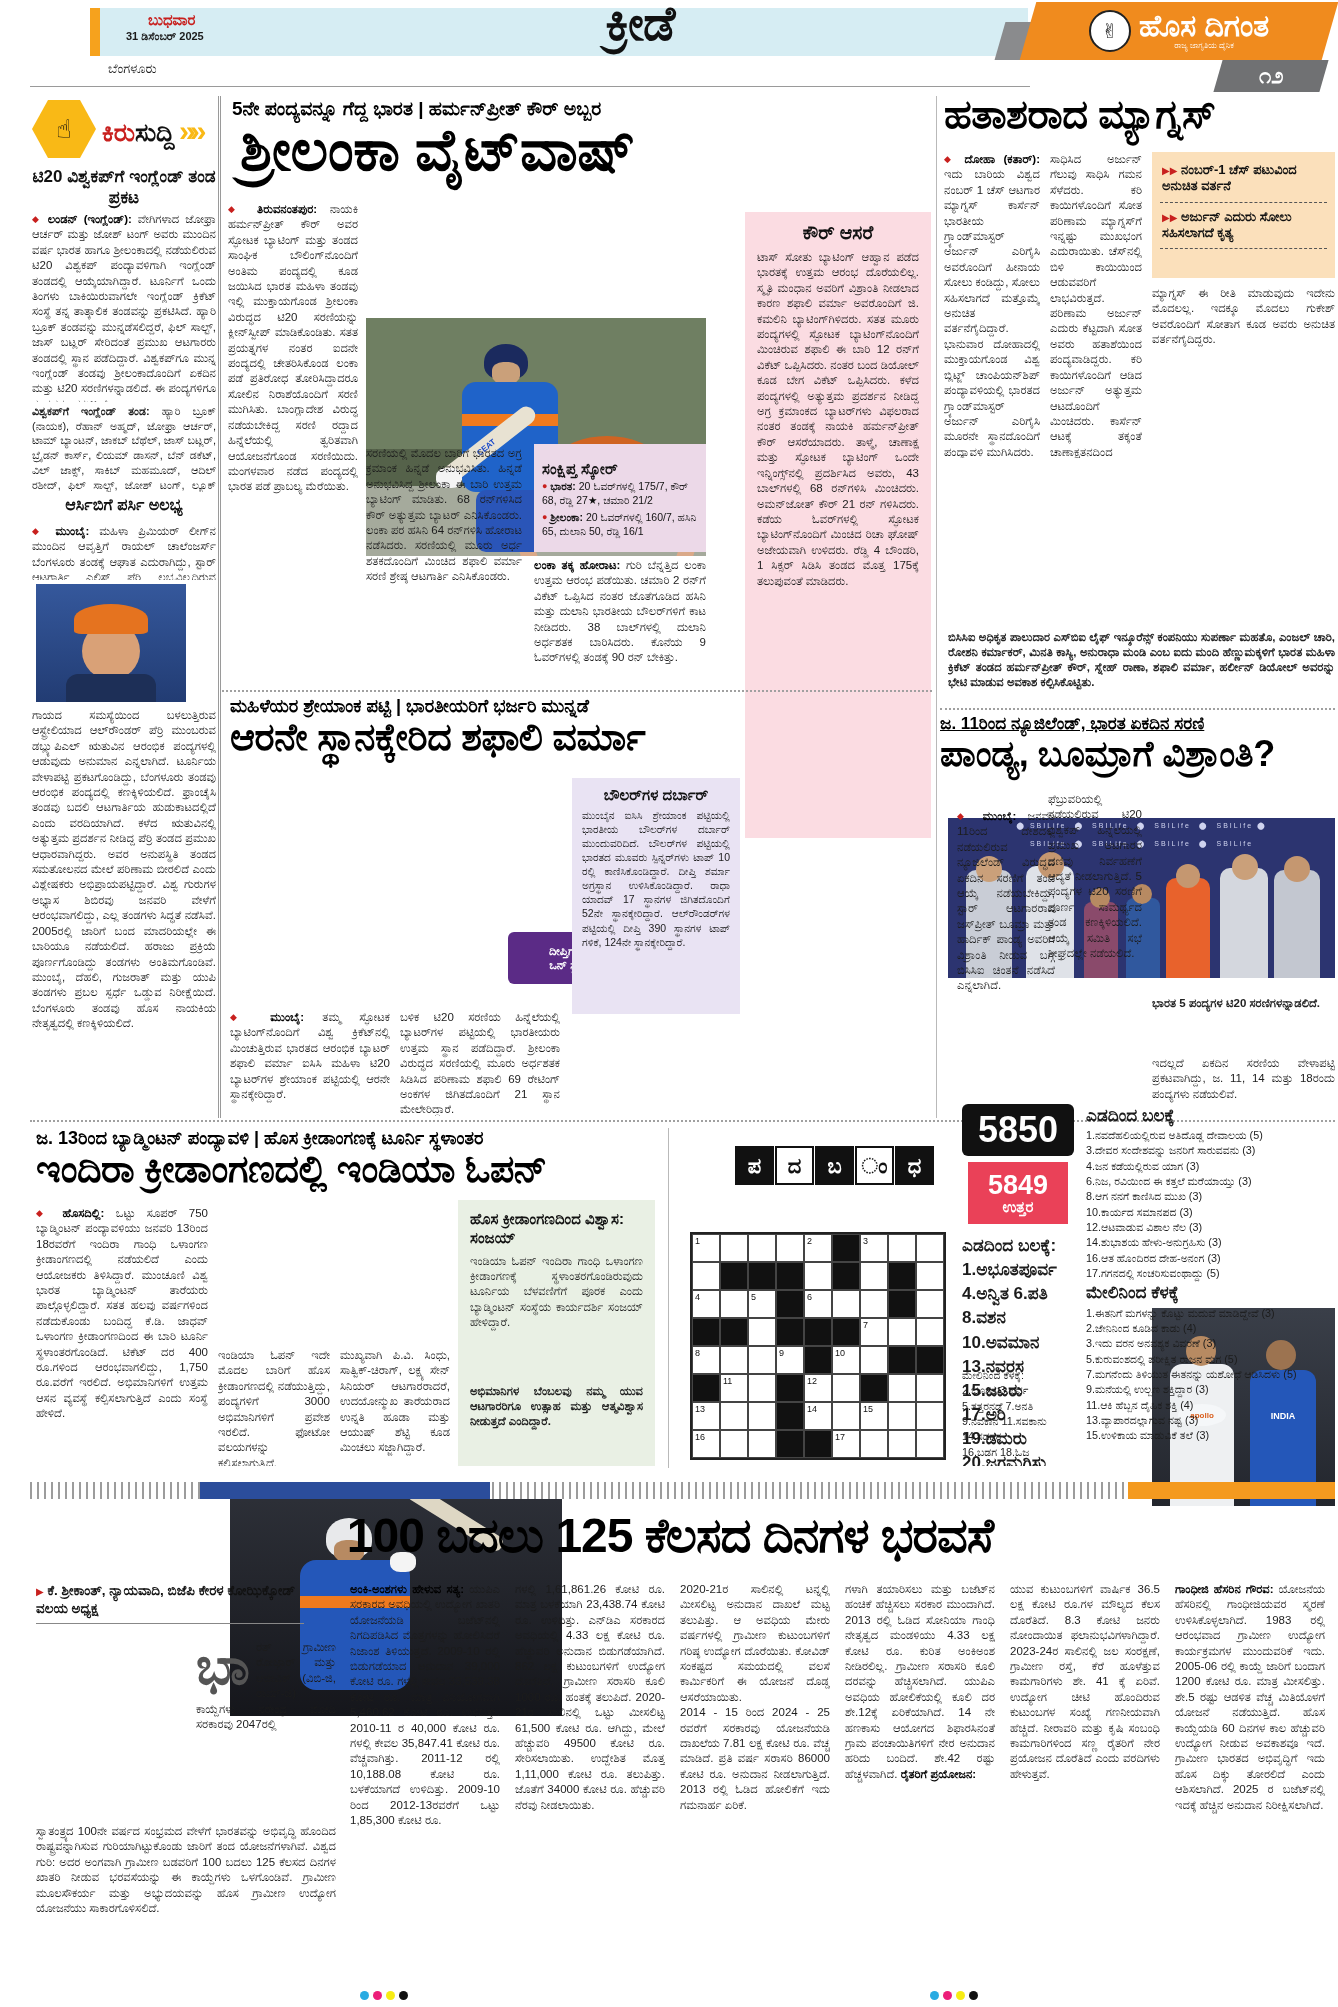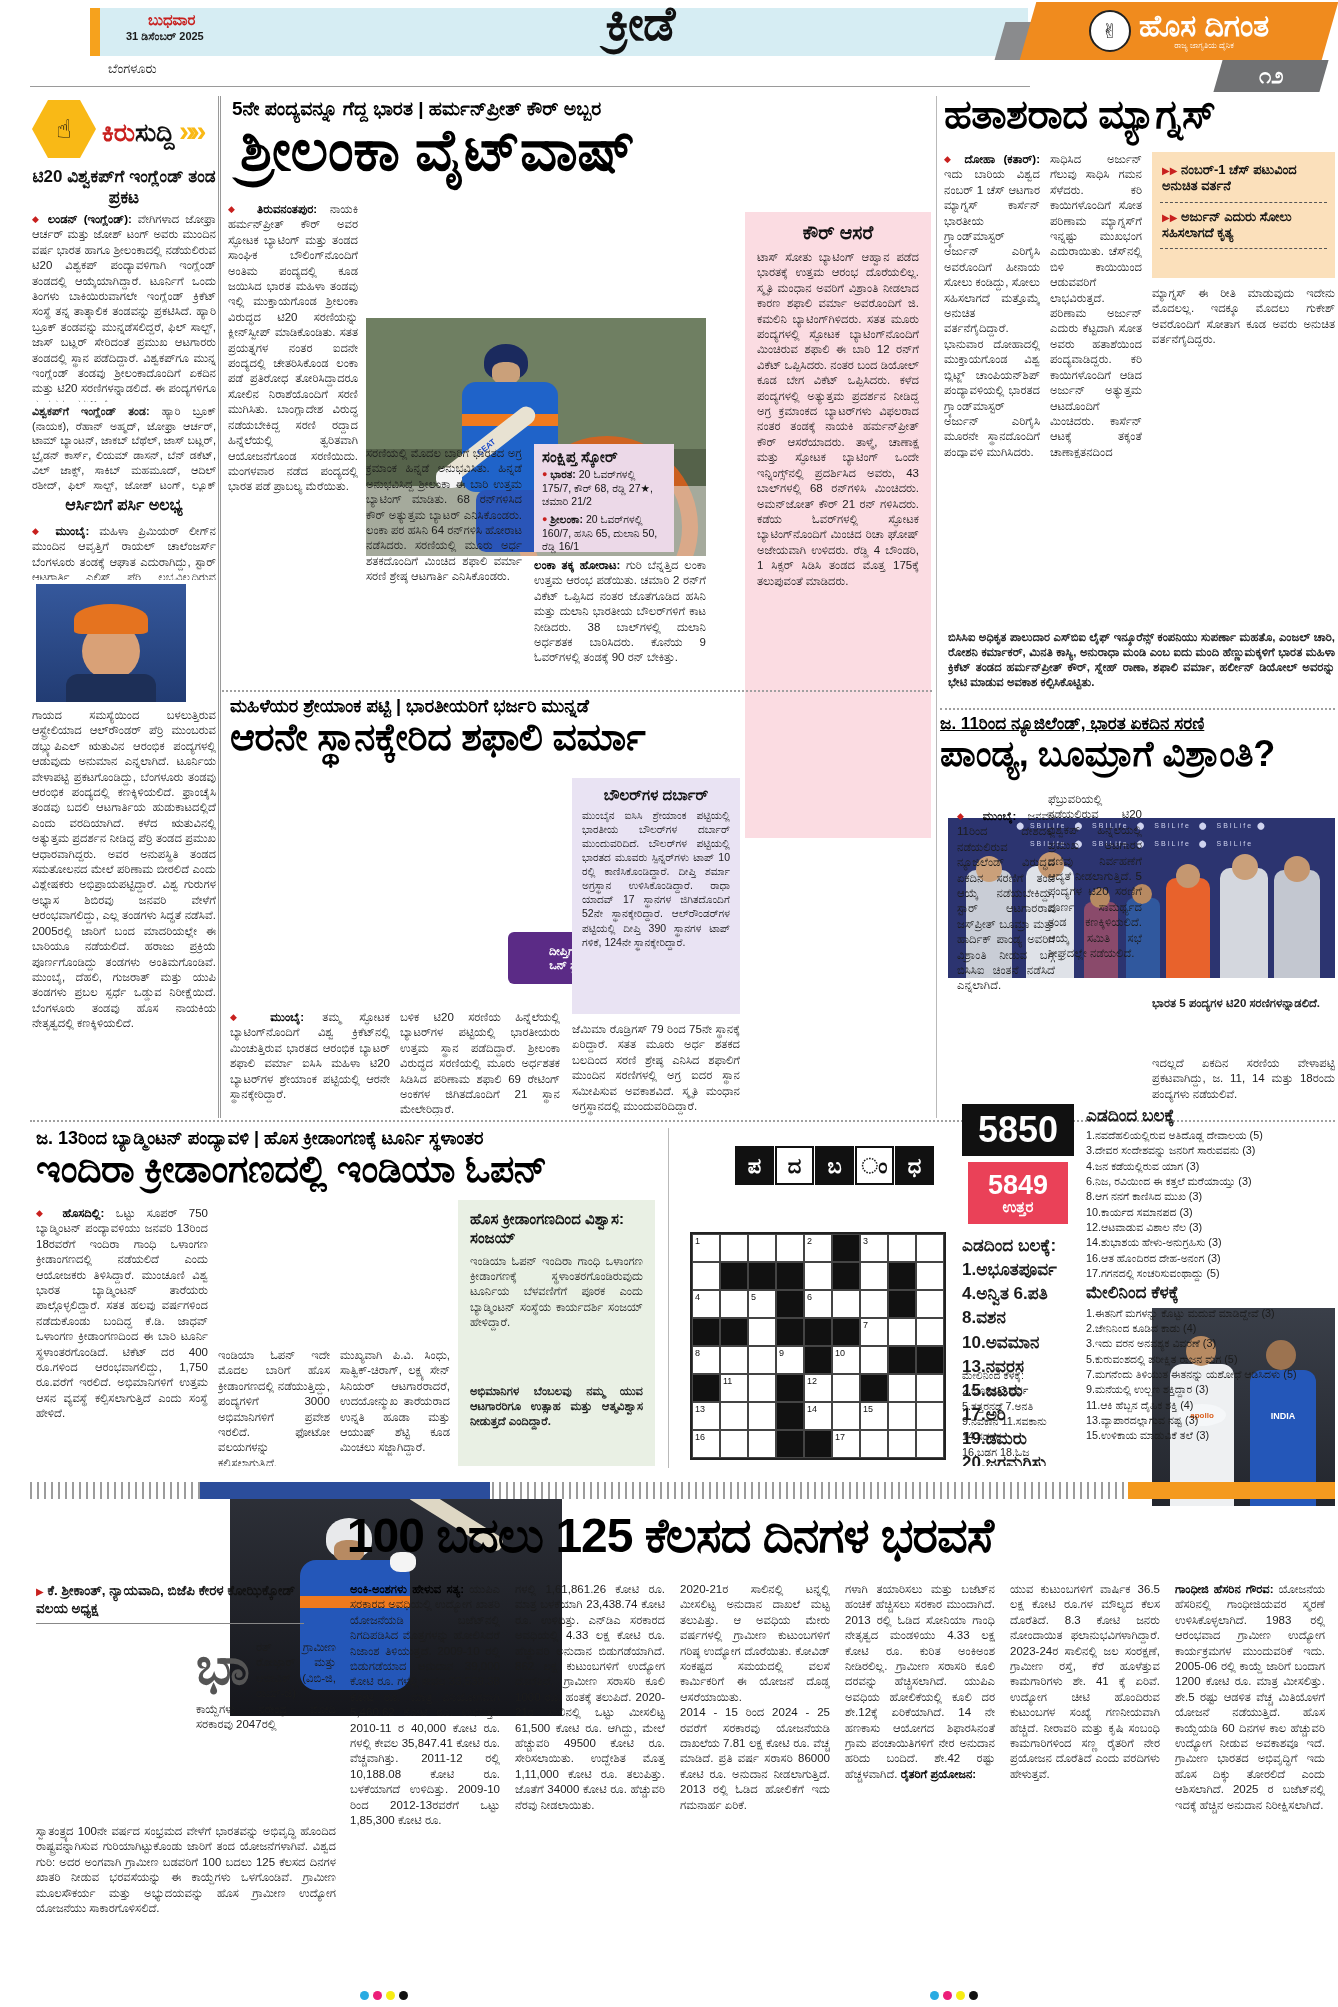--- a/index.html
+++ b/index.html
@@ -52,21 +52,21 @@
   .arr{color:#c8201e;font-size:10px;}
   
   .cw-tiles{display:flex;}
   .cw-tile{width:35px;height:35px;display:flex;align-items:center;justify-content:center;
            font-size:21px;font-weight:700;border:2px solid #111;margin-right:1px;}
   .cw-tile.dark{background:#111;color:#fff;}
   .cw-tile.light{background:#fff;color:#111;}
   .cw-grid{display:grid;grid-template-columns:repeat(9,28px);grid-auto-rows:28px;border:2px solid #222;}
   .cw-cell{border:1px solid #444;font-size:9px;padding:1px 0 0 2px;background:#fff;color:#111;}
   .cw-black{background:#111;}
-  .num5850{background:#111;color:#fff;font-weight:700;font-size:36px;display:flex;align-items:center;justify-content:center;}
+  .num5850{background:#111;color:#fff;font-weight:700;font-size:36px;display:flex;align-items:center;justify-content:center;border-radius:6px;}
   .num5849{background:#ea4158;color:#fff;font-weight:700;text-align:center;line-height:1.05;
            display:flex;flex-direction:column;align-items:center;justify-content:center;}
   .clues{font-size:10.8px;line-height:1.42;color:#1c1c1c;}
   .clues b{font-size:17px;}
   
   .hatch{background:repeating-linear-gradient(90deg,#9c9c9c 0 2px,#fff 2px 7px);}
   .bigh{font-weight:700;font-size:48px;letter-spacing:-1px;color:#000;}
   .byline{font-weight:700;font-size:13.5px;line-height:1.3;border-bottom:1px solid #888;padding-bottom:6px;}
   .dropcap{float:left;font-size:52px;line-height:0.85;font-weight:700;color:#555;margin:4px 6px 0 0;}
   .dot{width:9px;height:9px;border-radius:50%;display:inline-block;margin-right:4px;}
@@ -139,21 +139,21 @@
     <div class="abs" style="left:126px;top:44px;width:28px;height:22px;border-radius:40%;background:#caa07a;"></div>
     <div class="abs" style="left:96px;top:64px;width:96px;height:110px;border-radius:14px;background:#1f63c9;"></div>
     <div class="abs" style="left:96px;top:96px;width:96px;height:12px;background:#f07a1e;"></div>
     <div class="abs" style="left:60px;top:120px;width:120px;height:18px;border-radius:9px;background:#e8e2d2;transform:rotate(-38deg);display:flex;align-items:center;justify-content:center;font-size:8px;font-weight:700;color:#1a49c9;">CEAT</div>
     <div class="abs" style="left:70px;top:150px;width:26px;height:20px;border-radius:40%;background:#f4f4f4;"></div>
     <div class="abs" style="left:110px;top:172px;width:70px;height:62px;border-radius:10px;background:#2a55b8;"></div>
   </div>
 
   <p class="abs body-txt" style="left:366px;top:446px;width:156px;height:242px;margin:0;">ಸರಣಿಯಲ್ಲಿ ಮೊದಲ ಬಾರಿಗೆ ಭಾರತದ ಅಗ್ರ ಕ್ರಮಾಂಕ ಹಿನ್ನಡೆ ಅನುಭವಿಸಿತು. ಹಿನ್ನಡೆ ಅನುಭವಿಸಿದ್ದ ಶ್ರೀಲಂಕಾ ಈ ಬಾರಿ ಉತ್ತಮ ಬ್ಯಾಟಿಂಗ್ ಮಾಡಿತು. 68 ರನ್‌ಗಳಿಸಿದ ಕೌರ್ ಅತ್ಯುತ್ತಮ ಬ್ಯಾಟರ್ ಎನಿಸಿಕೊಂಡರು. ಲಂಕಾ ಪರ ಹಸಿನಿ 64 ರನ್‌ಗಳಿಸಿ ಹೋರಾಟ ನಡೆಸಿದರು. ಸರಣಿಯಲ್ಲಿ ಮೂರು ಅರ್ಧ ಶತಕದೊಂದಿಗೆ ಮಿಂಚಿದ ಶಫಾಲಿ ವರ್ಮಾ ಸರಣಿ ಶ್ರೇಷ್ಠ ಆಟಗಾರ್ತಿ ಎನಿಸಿಕೊಂಡರು.</p>
 
-  <div class="abs scorebox" style="left:534px;top:444px;width:140px;height:108px;padding:4px 8px;box-sizing:border-box;">
+  <div class="abs scorebox" style="left:534px;top:444px;width:172px;height:108px;padding:16px 8px;box-sizing:border-box;">
     <div style="font-weight:700;font-size:15px;">ಸಂಕ್ಷಿಪ್ತ ಸ್ಕೋರ್</div>
     <div class="sm" style="line-height:1.3;margin-top:2px;">
       <span class="lead-mark">●</span> <b>ಭಾರತ:</b> <span>20 ಓವರ್‌ಗಳಲ್ಲಿ 175/7, ಕೌರ್ 68, ರೆಡ್ಡಿ 27★, ಚಮಾರಿ 21/2</span>
     </div>
     <div class="sm" style="line-height:1.3;margin-top:4px;">
       <span class="lead-mark">●</span> <b>ಶ್ರೀಲಂಕಾ:</b> <span>20 ಓವರ್‌ಗಳಲ್ಲಿ 160/7, ಹಸಿನಿ 65, ದುಲಾನಿ 50, ರೆಡ್ಡಿ 16/1</span>
     </div>
   </div>
   <p class="abs body-txt" style="left:534px;top:558px;width:172px;height:130px;margin:0;">
     <b>ಲಂಕಾ ತಕ್ಕ ಹೋರಾಟ:</b> <span>ಗುರಿ ಬೆನ್ನತ್ತಿದ ಲಂಕಾ ಉತ್ತಮ ಆರಂಭ ಪಡೆಯಿತು. ಚಮಾರಿ 2 ರನ್‌ಗೆ ವಿಕೆಟ್ ಒಪ್ಪಿಸಿದ ನಂತರ ಜೊತೆಗೂಡಿದ ಹಸಿನಿ ಮತ್ತು ದುಲಾನಿ ಭಾರತೀಯ ಬೌಲರ್‌ಗಳಿಗೆ ಕಾಟ ನೀಡಿದರು. 38 ಬಾಲ್‌ಗಳಲ್ಲಿ ದುಲಾನಿ ಅರ್ಧಶತಕ ಬಾರಿಸಿದರು. ಕೊನೆಯ 9 ಓವರ್‌ಗಳಲ್ಲಿ ತಂಡಕ್ಕೆ 90 ರನ್ ಬೇಕಿತ್ತು.</span>
@@ -240,21 +240,20 @@
 
   <div class="abs bowlbox" style="left:572px;top:778px;width:168px;height:236px;padding:8px 10px;box-sizing:border-box;">
     <div class="boxtitle" style="font-size:15px;margin-bottom:4px;">ಬೌಲರ್‌ಗಳ ದರ್ಬಾರ್</div>
     <div class="body-txt sm" style="height:192px;">ಮುಂಬೈನ ಐಸಿಸಿ ಶ್ರೇಯಾಂಕ ಪಟ್ಟಿಯಲ್ಲಿ ಭಾರತೀಯ ಬೌಲರ್‌ಗಳ ದರ್ಬಾರ್ ಮುಂದುವರಿದಿದೆ. ಬೌಲರ್‌ಗಳ ಪಟ್ಟಿಯಲ್ಲಿ ಭಾರತದ ಮೂವರು ಸ್ಪಿನ್ನರ್‌ಗಳು ಟಾಪ್ 10 ರಲ್ಲಿ ಕಾಣಿಸಿಕೊಂಡಿದ್ದಾರೆ. ದೀಪ್ತಿ ಶರ್ಮಾ ಅಗ್ರಸ್ಥಾನ ಉಳಿಸಿಕೊಂಡಿದ್ದಾರೆ. ರಾಧಾ ಯಾದವ್ 17 ಸ್ಥಾನಗಳ ಜಿಗಿತದೊಂದಿಗೆ 52ನೇ ಸ್ಥಾನಕ್ಕೇರಿದ್ದಾರೆ. ಆಲ್‌ರೌಂಡರ್‌ಗಳ ಪಟ್ಟಿಯಲ್ಲಿ ದೀಪ್ತಿ 390 ಸ್ಥಾನಗಳ ಟಾಪ್ ಗಳಿಕೆ, 124ನೇ ಸ್ಥಾನಕ್ಕೇರಿದ್ದಾರೆ.</div>
   </div>
 
   <p class="abs body-txt" style="left:230px;top:1010px;width:160px;height:106px;margin:0;">
     <span class="lead-mark">◆</span> <b>ಮುಂಬೈ:</b> <span>ತಮ್ಮ ಸ್ಫೋಟಕ ಬ್ಯಾಟಿಂಗ್‌ನೊಂದಿಗೆ ವಿಶ್ವ ಕ್ರಿಕೆಟ್‌ನಲ್ಲಿ ಮಿಂಚುತ್ತಿರುವ ಭಾರತದ ಆರಂಭಿಕ ಬ್ಯಾಟರ್ ಶಫಾಲಿ ವರ್ಮಾ ಐಸಿಸಿ ಮಹಿಳಾ ಟಿ20 ಬ್ಯಾಟರ್‌ಗಳ ಶ್ರೇಯಾಂಕ ಪಟ್ಟಿಯಲ್ಲಿ ಆರನೇ ಸ್ಥಾನಕ್ಕೇರಿದ್ದಾರೆ.</span>
   </p>
   <p class="abs body-txt" style="left:400px;top:1010px;width:160px;height:106px;margin:0;">ಬಳಿಕ ಟಿ20 ಸರಣಿಯ ಹಿನ್ನೆಲೆಯಲ್ಲಿ ಬ್ಯಾಟರ್‌ಗಳ ಪಟ್ಟಿಯಲ್ಲಿ ಭಾರತೀಯರು ಉತ್ತಮ ಸ್ಥಾನ ಪಡೆದಿದ್ದಾರೆ. ಶ್ರೀಲಂಕಾ ವಿರುದ್ಧದ ಸರಣಿಯಲ್ಲಿ ಮೂರು ಅರ್ಧಶತಕ ಸಿಡಿಸಿದ ಪರಿಣಾಮ ಶಫಾಲಿ 69 ರೇಟಿಂಗ್ ಅಂಕಗಳ ಜಿಗಿತದೊಂದಿಗೆ 21 ಸ್ಥಾನ ಮೇಲೇರಿದ್ದಾರೆ.</p>
-  <p class="abs body-txt" style="left:572px;top:1022px;width:168px;height:94px;margin:0;">ಜೆಮಿಮಾ ರೊಡ್ರಿಗಸ್ 79 ರಿಂದ 75ನೇ ಸ್ಥಾನಕ್ಕೆ ಏರಿದ್ದಾರೆ. ಸತತ ಮೂರು ಅರ್ಧ ಶತಕದ ಬಲದಿಂದ ಸರಣಿ ಶ್ರೇಷ್ಠ ಎನಿಸಿದ ಶಫಾಲಿಗೆ ಮುಂದಿನ ಸರಣಿಗಳಲ್ಲಿ ಅಗ್ರ ಐದರ ಸ್ಥಾನ ಸಮೀಪಿಸುವ ಅವಕಾಶವಿದೆ. ಸ್ಮೃತಿ ಮಂಧಾನ ಅಗ್ರಸ್ಥಾನದಲ್ಲಿ ಮುಂದುವರಿದಿದ್ದಾರೆ.</p>
 
   <div class="abs dotrule" style="left:30px;top:1120px;width:1305px;"></div>
 
   <div class="abs strap" style="left:36px;top:1128px;font-size:18px;">ಜ. 13ರಿಂದ ಬ್ಯಾಡ್ಮಿಂಟನ್ ಪಂದ್ಯಾವಳಿ | ಹೊಸ ಕ್ರೀಡಾಂಗಣಕ್ಕೆ ಟೂರ್ನಿ ಸ್ಥಳಾಂತರ</div>
   <div class="abs headline" style="left:36px;top:1150px;width:640px;font-size:38px;">ಇಂದಿರಾ ಕ್ರೀಡಾಂಗಣದಲ್ಲಿ ಇಂಡಿಯಾ ಓಪನ್</div>
 
   <p class="abs body-txt" style="left:36px;top:1206px;width:172px;height:260px;margin:0;">
     <span class="lead-mark">◆</span> <b>ಹೊಸದಿಲ್ಲಿ:</b> <span>ಒಟ್ಟು ಸೂಪರ್ 750 ಬ್ಯಾಡ್ಮಿಂಟನ್ ಪಂದ್ಯಾವಳಿಯು ಜನವರಿ 13ರಿಂದ 18ರವರೆಗೆ ಇಂದಿರಾ ಗಾಂಧಿ ಒಳಾಂಗಣ ಕ್ರೀಡಾಂಗಣದಲ್ಲಿ ನಡೆಯಲಿದೆ ಎಂದು ಆಯೋಜಕರು ತಿಳಿಸಿದ್ದಾರೆ. ಮುಂಚೂಣಿ ವಿಶ್ವ ಭಾರತ ಬ್ಯಾಡ್ಮಿಂಟನ್ ತಾರೆಯರು ಪಾಲ್ಗೊಳ್ಳಲಿದ್ದಾರೆ. ಸತತ ಹಲವು ವರ್ಷಗಳಿಂದ ನಡೆದುಕೊಂಡು ಬಂದಿದ್ದ ಕೆ.ಡಿ. ಜಾಧವ್ ಒಳಾಂಗಣ ಕ್ರೀಡಾಂಗಣದಿಂದ ಈ ಬಾರಿ ಟೂರ್ನಿ ಸ್ಥಳಾಂತರಗೊಂಡಿದೆ. ಟಿಕೆಟ್ ದರ 400 ರೂ.ಗಳಿಂದ ಆರಂಭವಾಗಲಿದ್ದು, 1,750 ರೂ.ವರೆಗೆ ಇರಲಿದೆ. ಅಭಿಮಾನಿಗಳಿಗೆ ಉತ್ತಮ ಆಸನ ವ್ಯವಸ್ಥೆ ಕಲ್ಪಿಸಲಾಗುತ್ತಿದೆ ಎಂದು ಸಂಸ್ಥೆ ಹೇಳಿದೆ.</span>
   </p>
 

